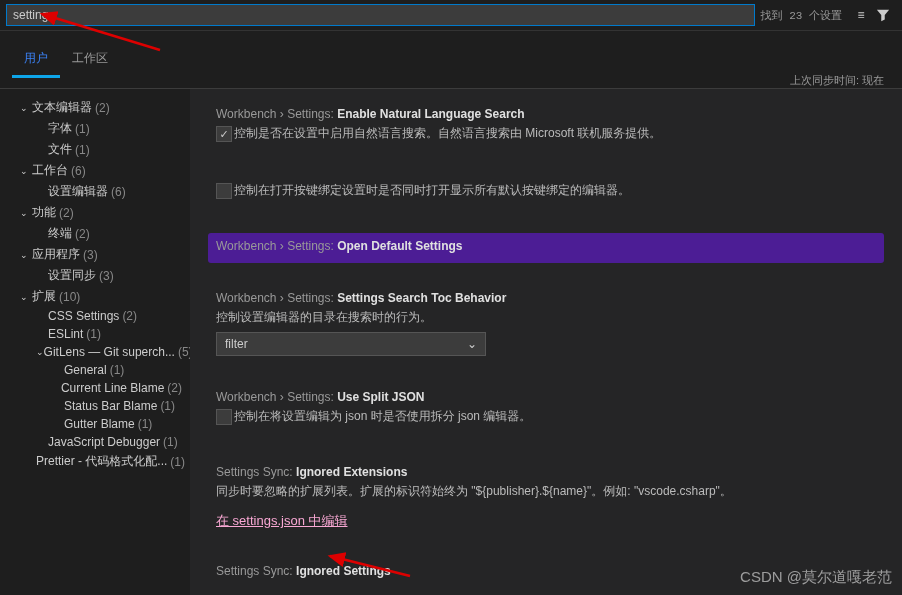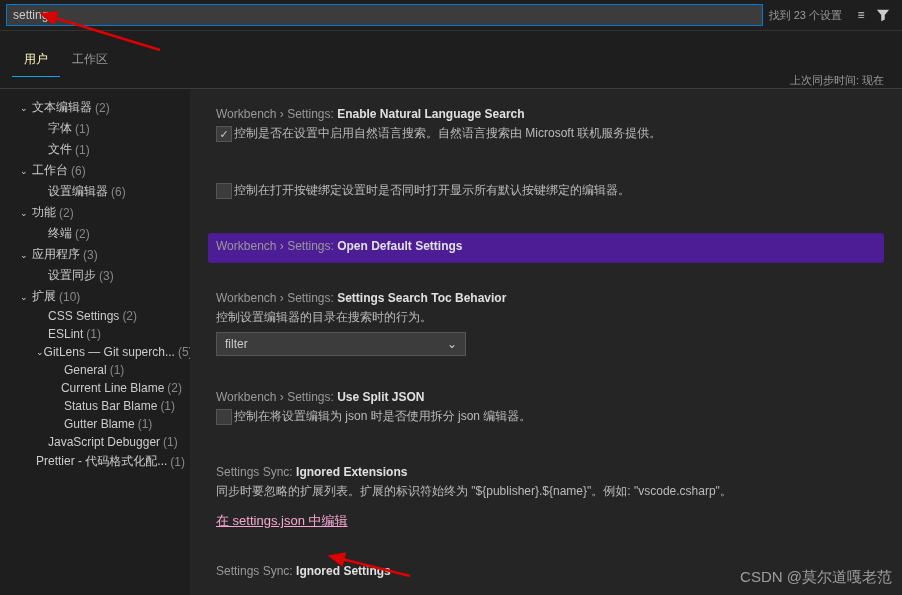--- a/index.html
+++ b/index.html
@@ -26,38 +26,39 @@
   border: 1px solid #007acc;
   color: #ccc;
   padding: 3px 6px;
   font-size: 12px;
   outline: none;
 }
 .search-meta {
   color: #999;
   font-size: 11px;
   padding: 0 6px;
+  font-family: Liberation Mono, monospace;
 }
 .search-actions { display: flex; gap: 4px; padding: 0 4px; }
 .icon-btn { width: 18px; height: 18px; display: flex; align-items: center; justify-content: center; color: #ccc; cursor: pointer; }
 .tabs-row {
   display: flex;
   align-items: center;
   justify-content: space-between;
   border-bottom: 1px solid #3c3c3c;
   padding: 0 12px;
 }
 .tabs { display: flex; }
 .tab {
   padding: 8px 12px;
   color: #999;
   cursor: pointer;
   font-size: 12px;
 }
-.tab.active { color: #fef9c3; border-bottom: 1px solid #0ea5e9; }
+.tab.active { color: #3b82f6; border-bottom: 3px solid #0ea5e9; }
 .sync-info { color: #999; font-size: 11px; padding-right: 6px; margin-top: 42px; }
 .main { display: flex; height: calc(100% - 60px); }
 .sidebar {
   width: 190px;
   overflow-y: auto;
   padding: 8px 0;
   font-size: 12px;
 }
 .tree-item {
   display: flex;
@@ -105,21 +106,21 @@
   justify-content: center;
   flex-shrink: 0;
   margin-top: 1px;
 }
 .checkbox.checked::after {
   content: "✓";
   color: #ccc;
   font-size: 11px;
 }
 .select {
-  width: 250px;
+  width: 270px;
   background: #3c3c3c;
   border: 1px solid #555;
   color: #ccc;
   padding: 4px 8px;
   display: flex;
   justify-content: space-between;
   align-items: center;
   margin-top: 6px;
   cursor: pointer;
 }

